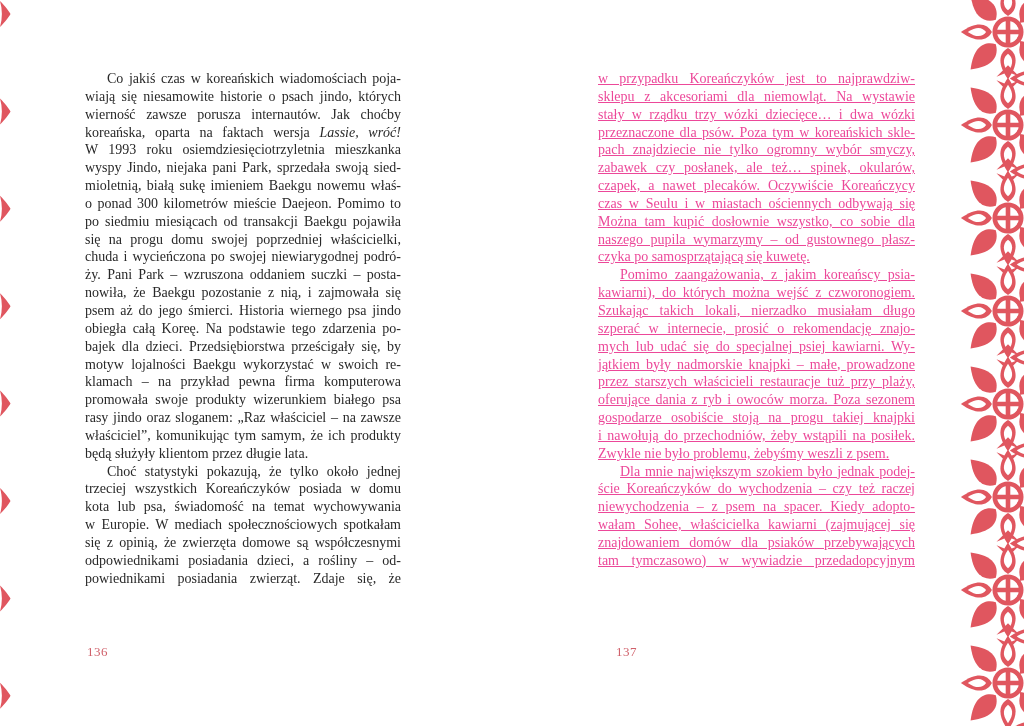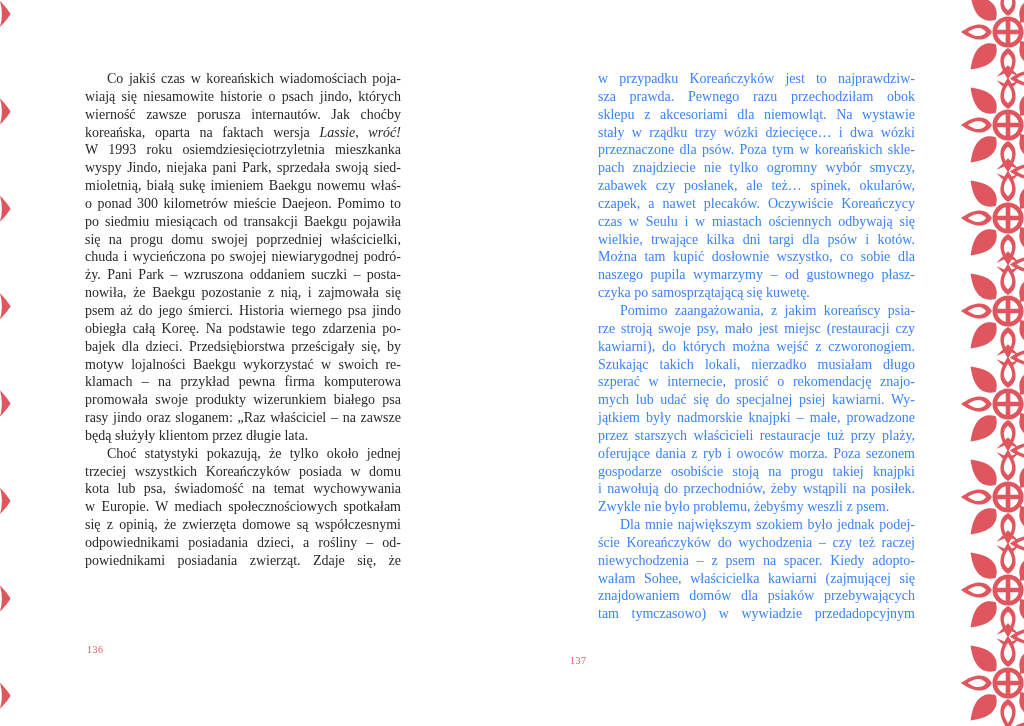--- a/index.html
+++ b/index.html
@@ -19,25 +19,25 @@
   .para{margin:0;padding:0;}
   .tline{
     text-align:justify;
     text-align-last:justify;
     white-space:normal;
   }
   .tline.ragged{text-align-last:left;}
   .tline.indent{text-indent:22px;}
   .page-number{
     position:absolute;top:644px;
-    font-size:10px;letter-spacing:0.5px;
+    font-size:13px;letter-spacing:0.5px;
     font-family:"Liberation Serif",serif;
   }
   .page-number.left{left:87px;}
-  .page-number.right{left:570px;margin-top:11px;}
+  .page-number.right{left:616px;}
   .ornament-right{
     position:absolute;top:0;right:0;width:80px;height:726px;overflow:hidden;
   }
   .ornament-left{
     position:absolute;top:0;left:0;width:14px;height:726px;overflow:hidden;
   }
   svg{display:block;}
 </style>
 </head>
 <body style="background: rgb(255, 255, 255);">
@@ -59,52 +59,50 @@
         <div class="tline">chuda i wycieńczona po swojej niewiarygodnej podró-</div>
         <div class="tline">ży. Pani Park – wzruszona oddaniem suczki – posta-</div>
         <div class="tline">nowiła, że Baekgu pozostanie z nią, i zajmowała się</div>
         <div class="tline">psem aż do jego śmierci. Historia wiernego psa jindo</div>
         <div class="tline">obiegła całą Koreę. Na podstawie tego zdarzenia po-</div>
         <div class="tline">bajek dla dzieci. Przedsiębiorstwa prześcigały się, by</div>
         <div class="tline">motyw lojalności Baekgu wykorzystać w swoich re-</div>
         <div class="tline">klamach – na przykład pewna firma komputerowa</div>
         <div class="tline">promowała swoje produkty wizerunkiem białego psa</div>
         <div class="tline">rasy jindo oraz sloganem: „Raz właściciel – na zawsze</div>
+        <div class="tline">właściciel”, komunikując tym samym, że ich produkty</div>
         <div class="tline ragged">będą służyły klientom przez długie lata.</div>
       </div>
       <div class="para">
         <div class="tline indent">Choć statystyki pokazują, że tylko około jednej</div>
         <div class="tline">trzeciej wszystkich Koreańczyków posiada w domu</div>
         <div class="tline">kota lub psa, świadomość na temat wychowywania</div>
         <div class="tline">w Europie. W mediach społecznościowych spotkałam</div>
         <div class="tline">się z opinią, że zwierzęta domowe są współczesnymi</div>
         <div class="tline">odpowiednikami posiadania dzieci, a rośliny – od-</div>
         <div class="tline">powiednikami posiadania zwierząt. Zdaje się, że</div>
       </div>
     </div>
 
-  <div class="text-column col-right" id="col-1" style="color: #3b82f6;">
+  <div class="text-column col-right" id="col-1" style="color: #ec4899; text-decoration: underline;">
       <div class="para">
         <div class="tline">w przypadku Koreańczyków jest to najprawdziw-</div>
-        <div class="tline">sza prawda. Pewnego razu przechodziłam obok</div>
         <div class="tline">sklepu z akcesoriami dla niemowląt. Na wystawie</div>
         <div class="tline">stały w rządku trzy wózki dziecięce… i dwa wózki</div>
         <div class="tline">przeznaczone dla psów. Poza tym w koreańskich skle-</div>
         <div class="tline">pach znajdziecie nie tylko ogromny wybór smyczy,</div>
         <div class="tline">zabawek czy posłanek, ale też… spinek, okularów,</div>
         <div class="tline">czapek, a nawet plecaków. Oczywiście Koreańczycy</div>
         <div class="tline">czas w Seulu i w miastach ościennych odbywają się</div>
-        <div class="tline">wielkie, trwające kilka dni targi dla psów i kotów.</div>
         <div class="tline">Można tam kupić dosłownie wszystko, co sobie dla</div>
         <div class="tline">naszego pupila wymarzymy – od gustownego płasz-</div>
         <div class="tline ragged">czyka po samosprzątającą się kuwetę.</div>
       </div>
       <div class="para">
         <div class="tline indent">Pomimo zaangażowania, z jakim koreańscy psia-</div>
-        <div class="tline">rze stroją swoje psy, mało jest miejsc (restauracji czy</div>
         <div class="tline">kawiarni), do których można wejść z czworonogiem.</div>
         <div class="tline">Szukając takich lokali, nierzadko musiałam długo</div>
         <div class="tline">szperać w internecie, prosić o rekomendację znajo-</div>
         <div class="tline">mych lub udać się do specjalnej psiej kawiarni. Wy-</div>
         <div class="tline">jątkiem były nadmorskie knajpki – małe, prowadzone</div>
         <div class="tline">przez starszych właścicieli restauracje tuż przy plaży,</div>
         <div class="tline">oferujące dania z ryb i owoców morza. Poza sezonem</div>
         <div class="tline">gospodarze osobiście stoją na progu takiej knajpki</div>
         <div class="tline">i nawołują do przechodniów, żeby wstąpili na posiłek.</div>
         <div class="tline ragged">Zwykle nie było problemu, żebyśmy weszli z psem.</div>

